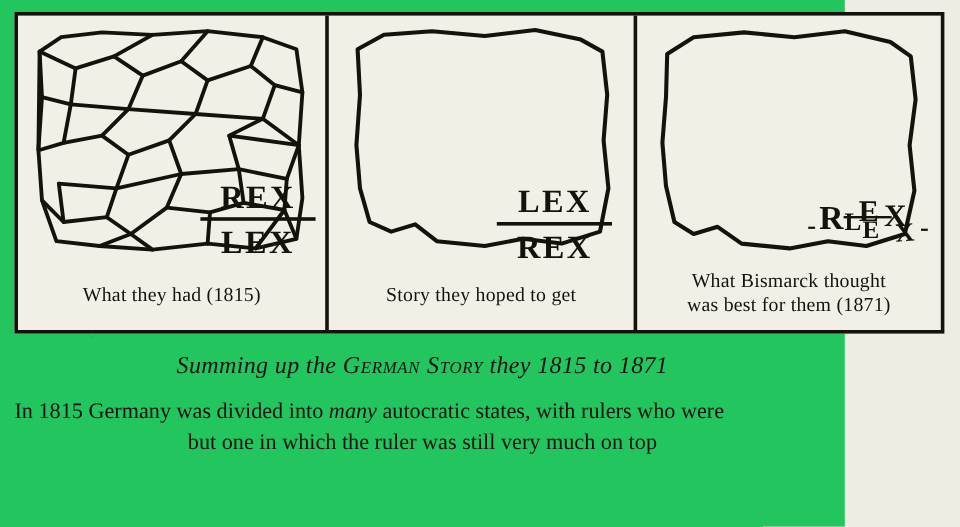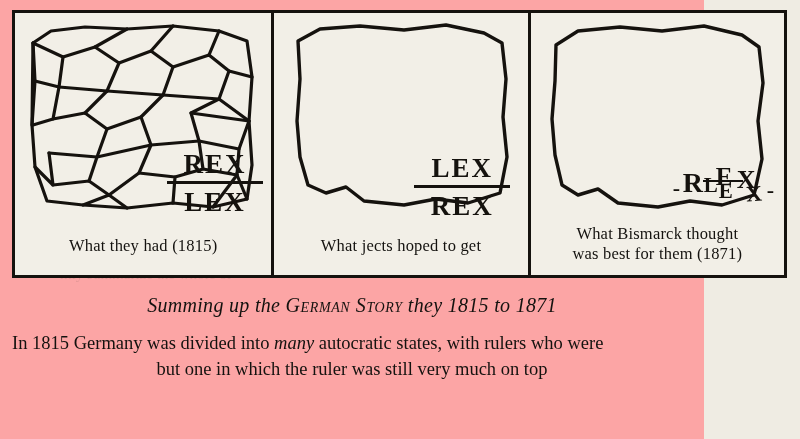--- a/index.html
+++ b/index.html
@@ -11,21 +11,21 @@
     width: 800px;
     height: 439px;
     overflow: hidden;
     font-family: "Liberation Serif", serif;
     color: #14120f;
   }
   .page {
     position: relative;
     width: 704px;
     height: 439px;
-    background: #fca5a5;
+    background: #22c55e;
   }
 
   
   .ghost {
     position: absolute;
     left: 0; top: 0;
     width: 800px; height: 439px;
     pointer-events: none;
     opacity: 0.12;
     font-family: "Liberation Serif", serif;
@@ -212,21 +212,21 @@
                      L221,140 L214,176 L182,186 L150,182 L118,188 L78,184
                      L60,170 L40,176 L22,168 L14,140 L11,104 L14,62 Z"></path>
           </g>
         </svg>
       </div>
       <div class="frac frac2">
         <span class="num">LEX</span>
         <span class="bar"></span>
         <span class="den">REX</span>
       </div>
-      <div class="caption">What jects hoped to get</div>
+      <div class="caption">Story they hoped to get</div>
     </div>
 
     <div class="panel">
       <div class="panel-art">
         <svg width="230" height="200" viewBox="0 0 230 200" aria-hidden="true">
           <g fill="none" stroke="#15120e" stroke-width="3.4" stroke-linejoin="round" stroke-linecap="round">
             <path d="M14,28 L36,14 L78,10 L120,14 L162,9 L200,18 L217,30 L221,66
                      L216,104 L220,142 L212,178 L180,188 L148,184 L116,190
                      L76,186 L56,172 L36,178 L20,168 L13,138 L10,102 L13,64 Z"></path>
           </g>

